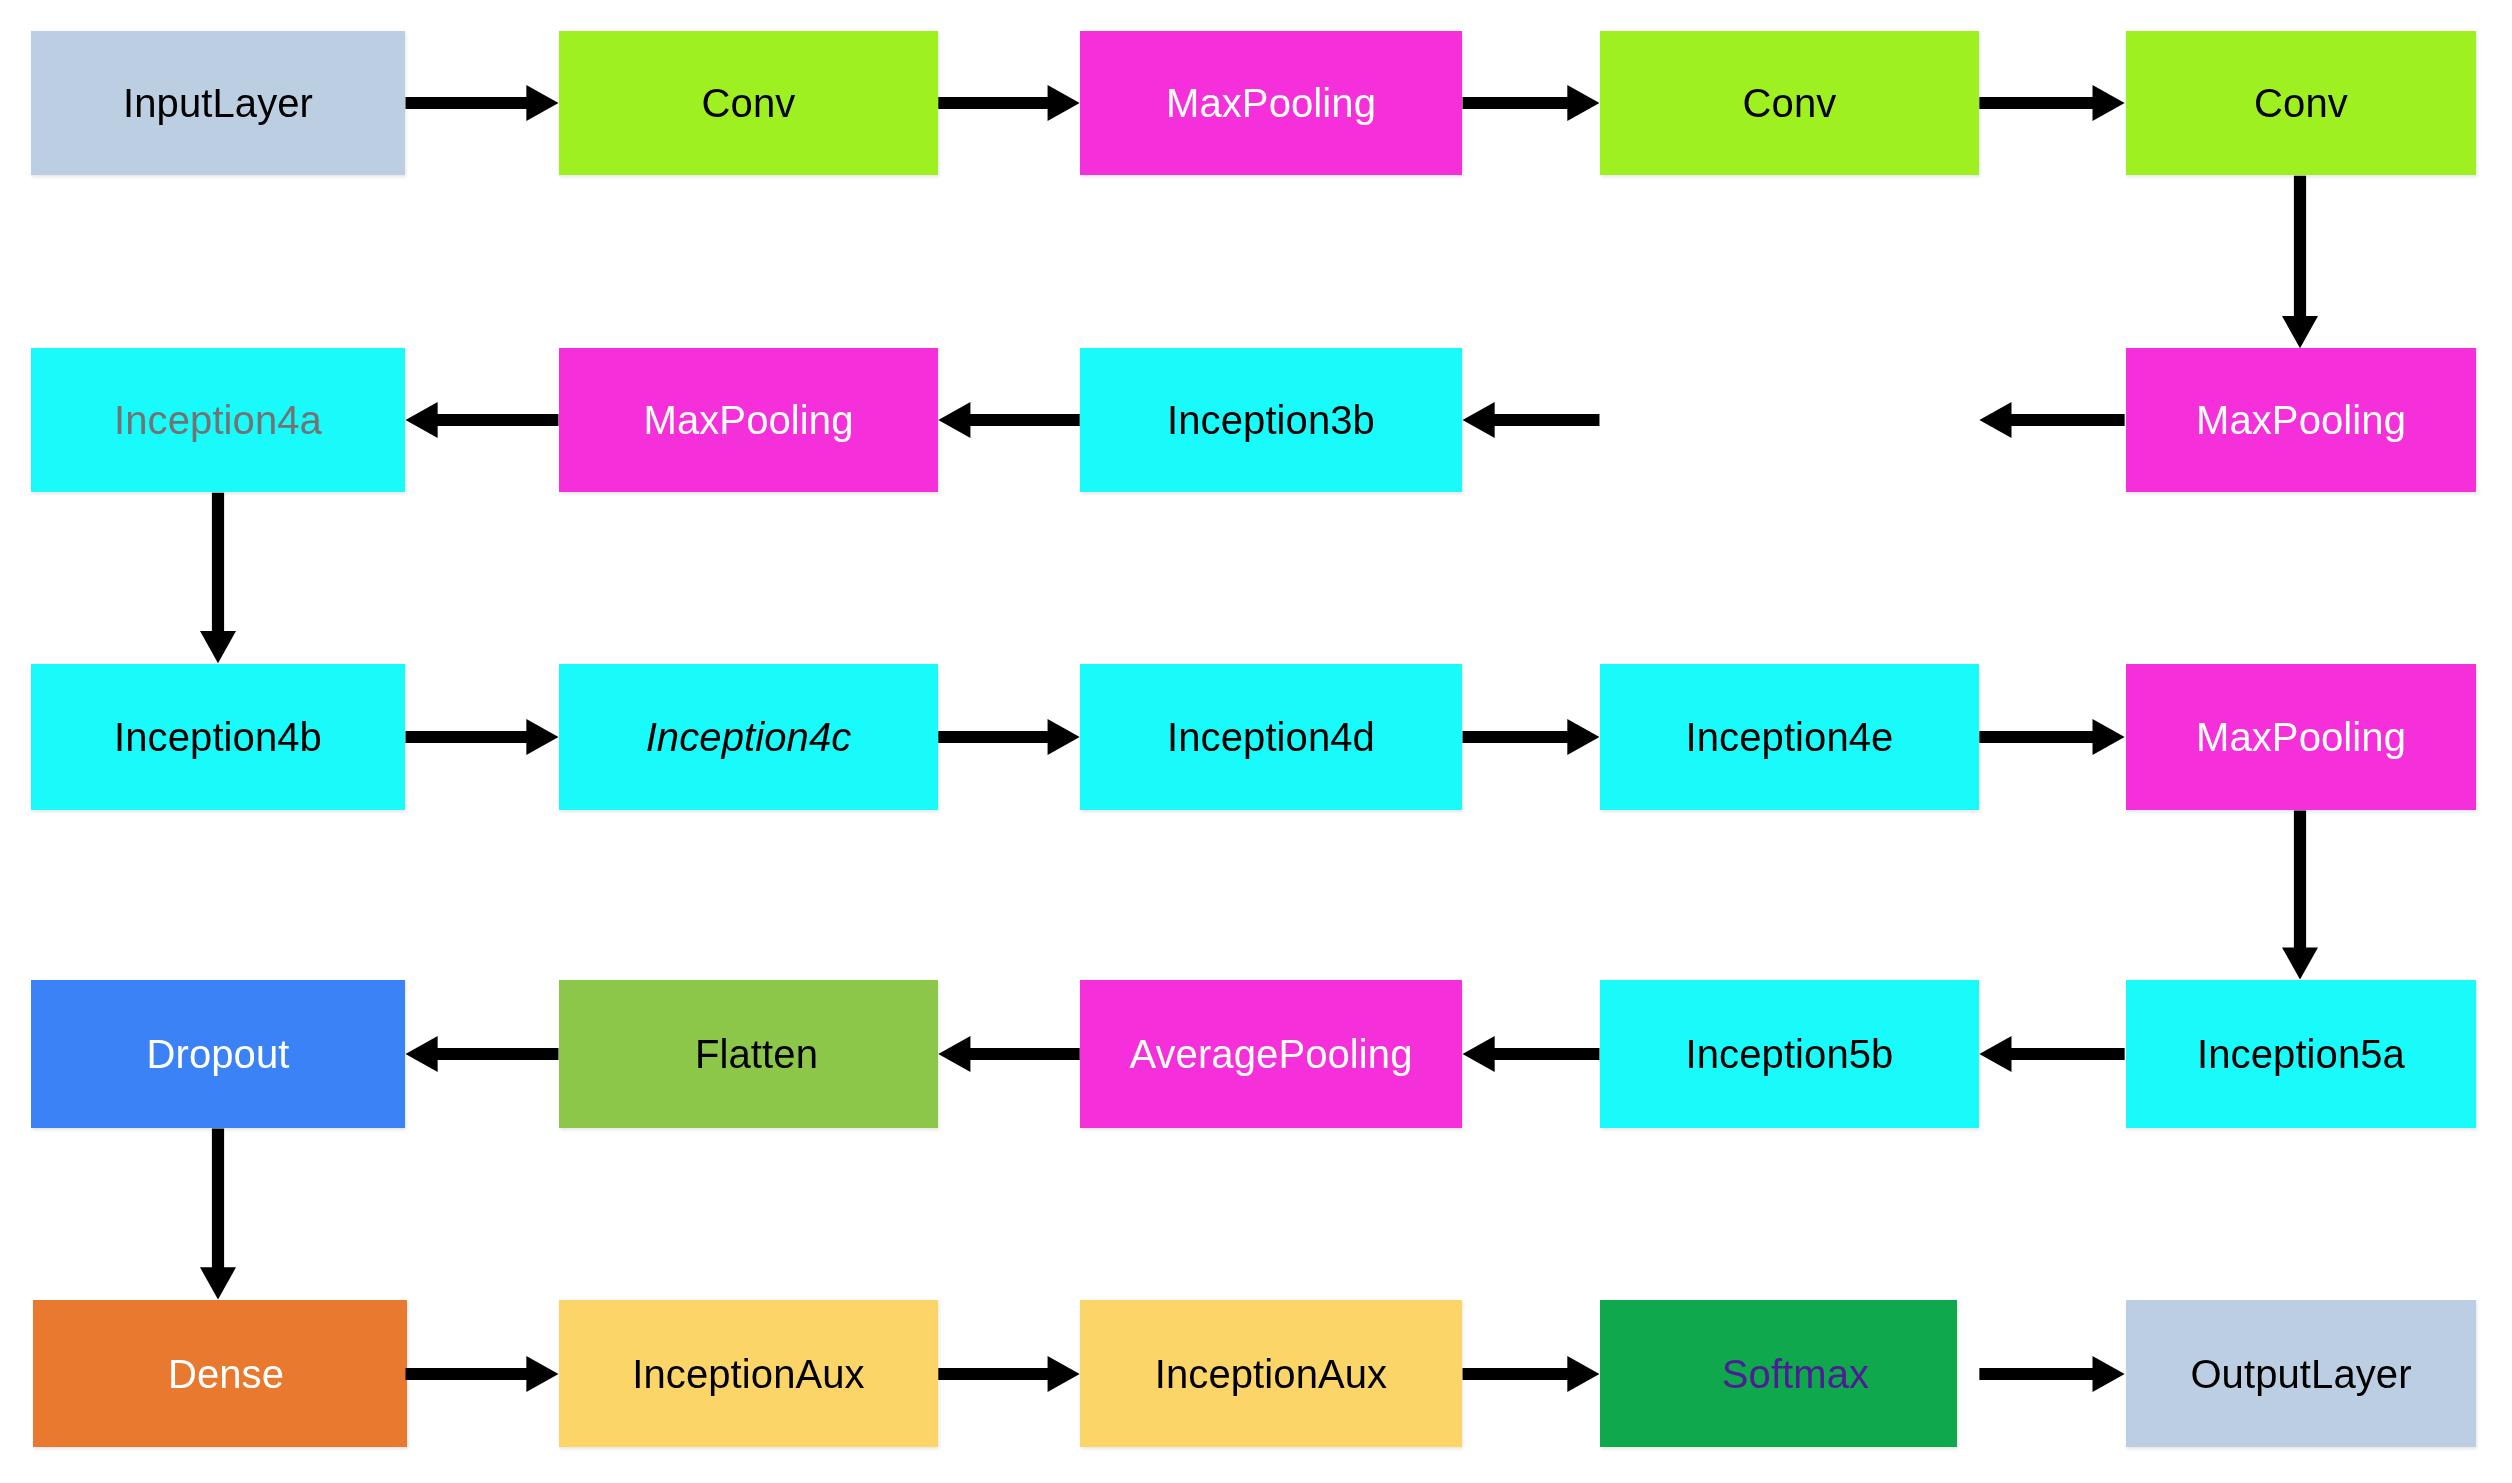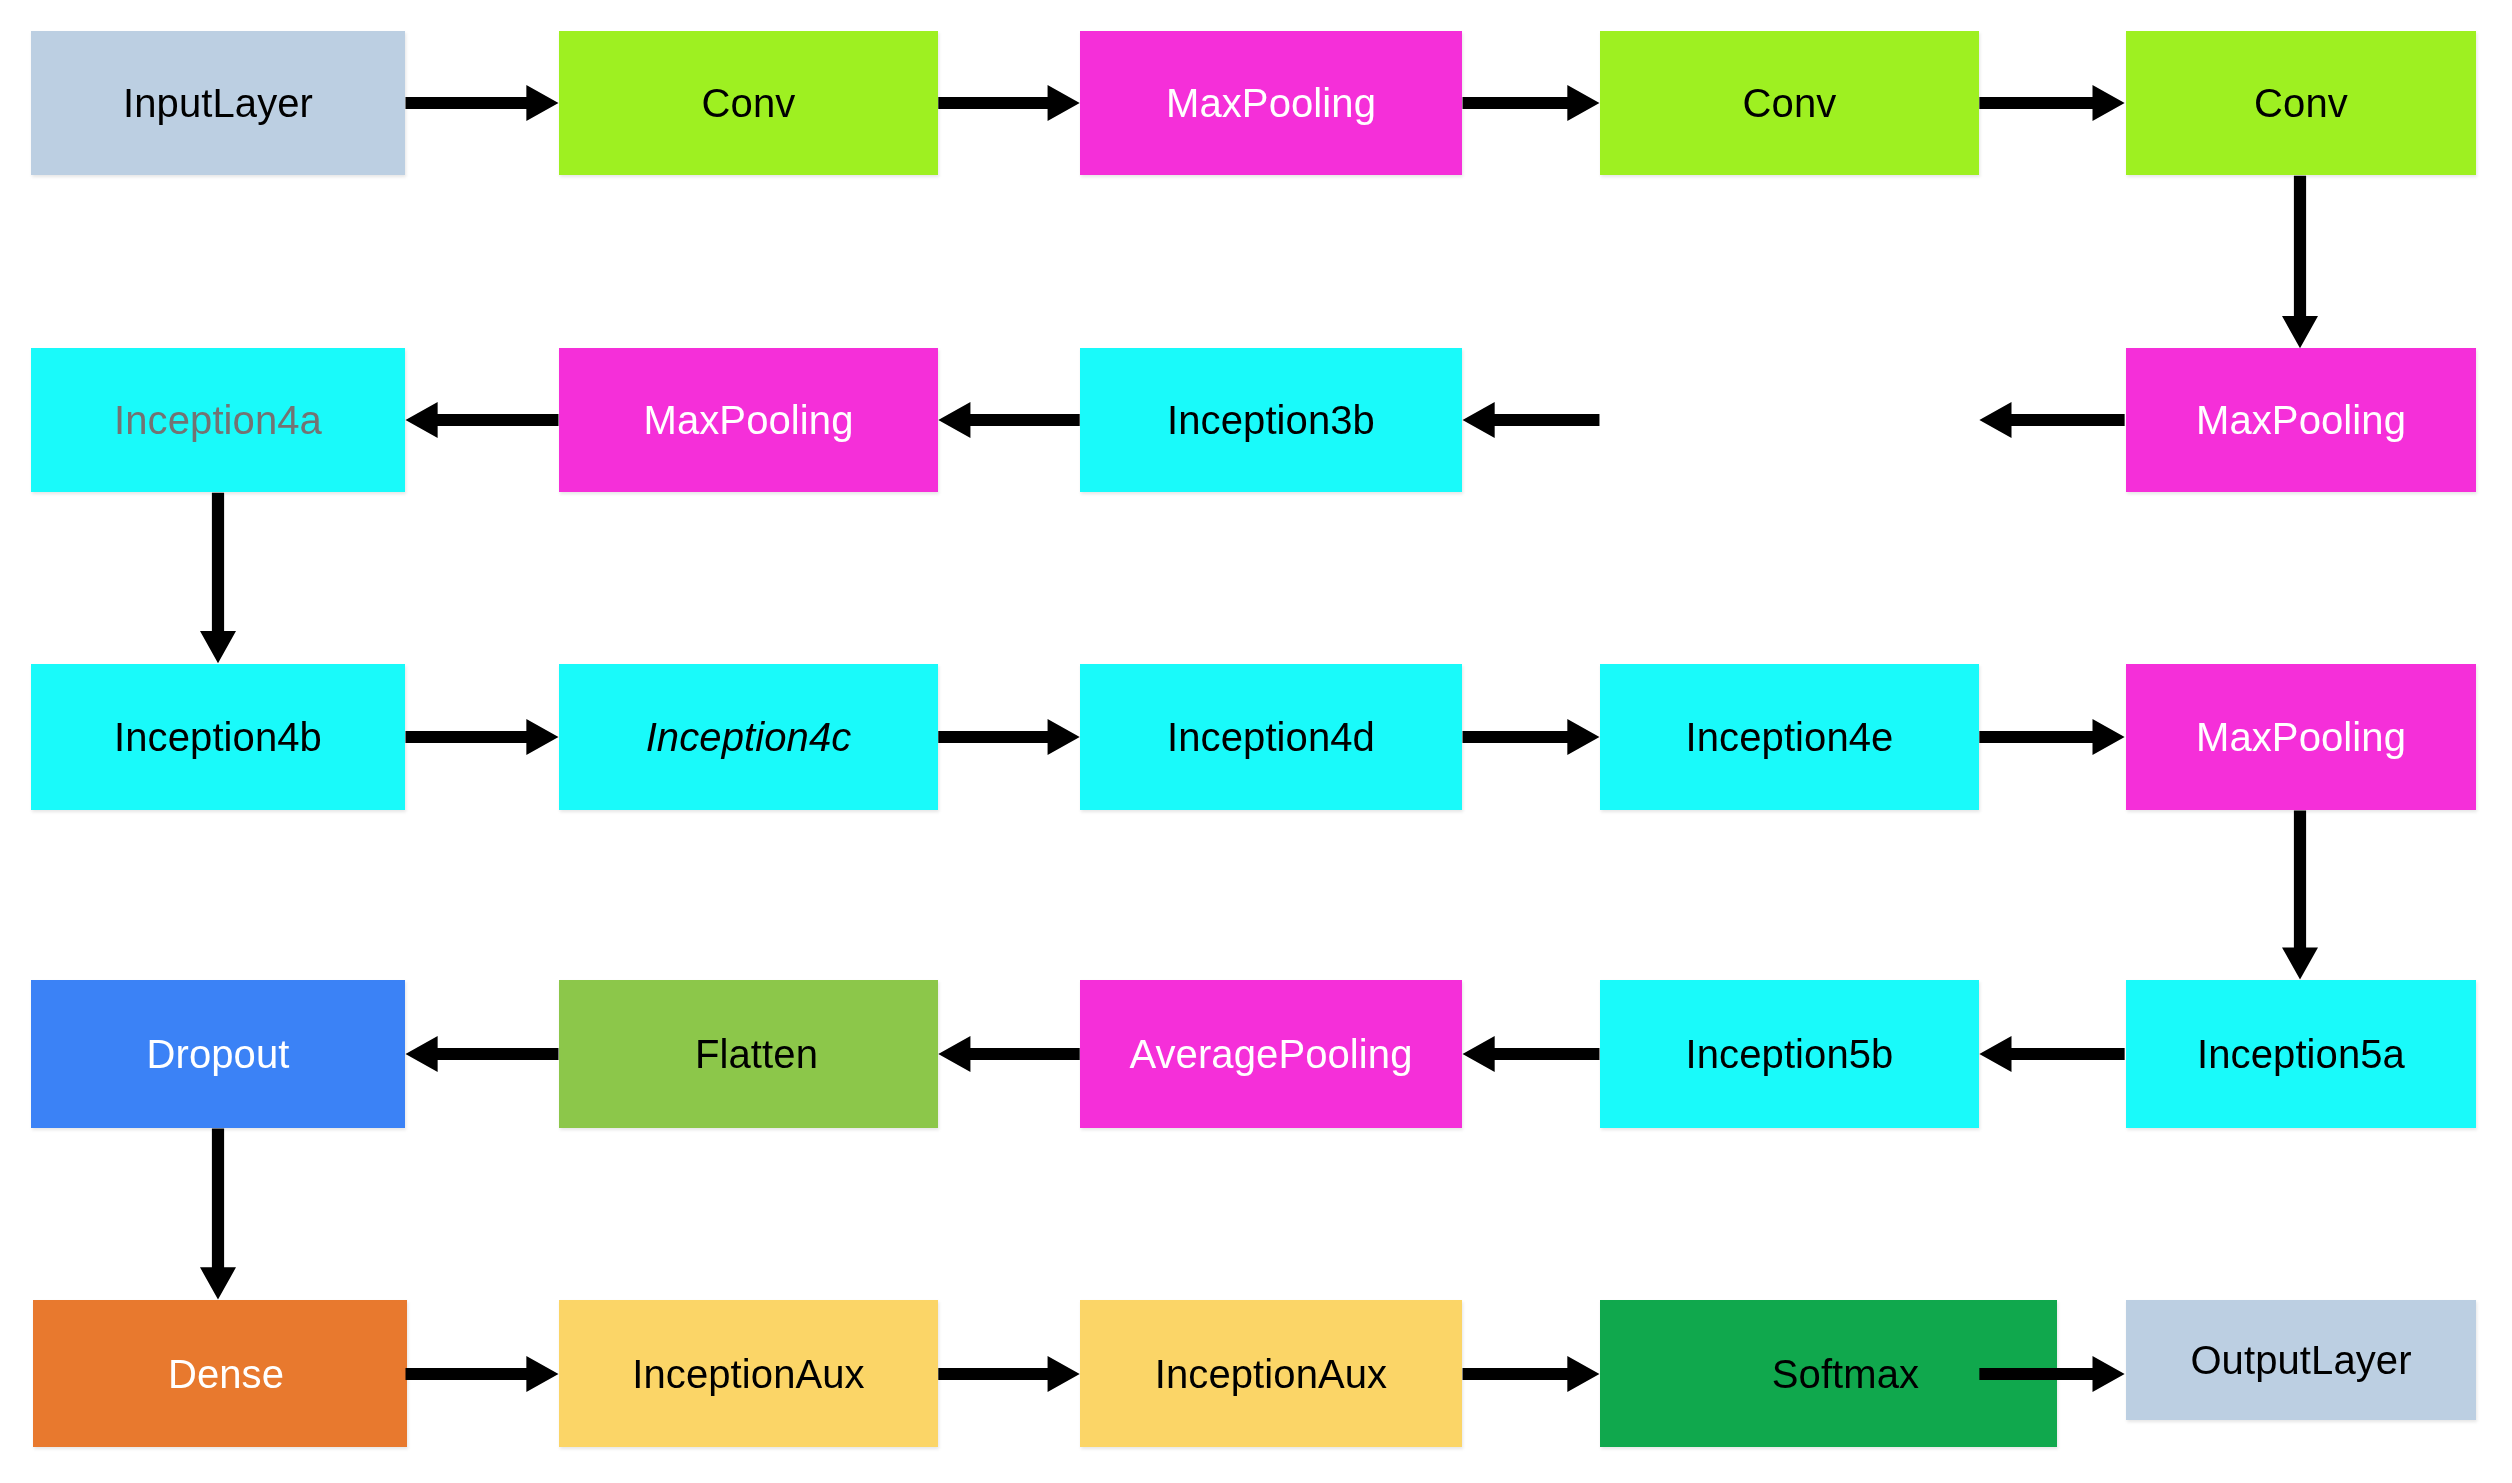--- a/index.html
+++ b/index.html
@@ -110,24 +110,24 @@
     </div>
     <div class="node" style="left: 33px; top: 1300px; width: 374px; height: 147px; background: rgb(232, 121, 46); color: rgb(255, 255, 255); padding-left: 12px;">
       <span class="node-label">Dense</span>
     </div>
     <div class="node" style="left: 559px; top: 1300px; width: 379px; height: 147px; background: rgb(251, 213, 103); color: rgb(0, 0, 0);">
       <span class="node-label">InceptionAux</span>
     </div>
     <div class="node" style="left: 1080px; top: 1300px; width: 382px; height: 147px; background: rgb(251, 213, 103); color: rgb(0, 0, 0);">
       <span class="node-label">InceptionAux</span>
     </div>
-    <div class="node" style="left: 1600px; top: 1300px; width: 457px; height: 147px; background: rgb(16, 168, 77); color: #000000; padding-left: 34px;">
+    <div class="node" style="left: 1600px; top: 1300px; width: 357px; height: 147px; background: rgb(16, 168, 77); color: #4c1d95; padding-left: 34px;">
       <span class="node-label">Softmax</span>
     </div>
-    <div class="node" style="left: 2126px; top: 1300px; width: 350px; height: 120px; background: rgb(188, 207, 226); color: rgb(0, 0, 0);">
+    <div class="node" style="left: 2126px; top: 1300px; width: 350px; height: 147px; background: rgb(188, 207, 226); color: rgb(0, 0, 0);">
       <span class="node-label">OutputLayer</span>
     </div>
     <div class="arrow" style="left: 405px; top: 85px; width: 154px; height: 36px;">
       <svg width="154" height="36" viewBox="0 0 238 56">
         <polygon points="0,18.5 188,18.5 188,0 238,28 188,56 188,37.5 0,37.5" fill="#000000"></polygon>
       </svg>
     </div>
     <div class="arrow" style="left: 938px; top: 85px; width: 142px; height: 36px;">
       <svg width="142" height="36" viewBox="0 0 220 56">
         <polygon points="0,18.5 170,18.5 170,0 220,28 170,56 170,37.5 0,37.5" fill="#000000"></polygon>

